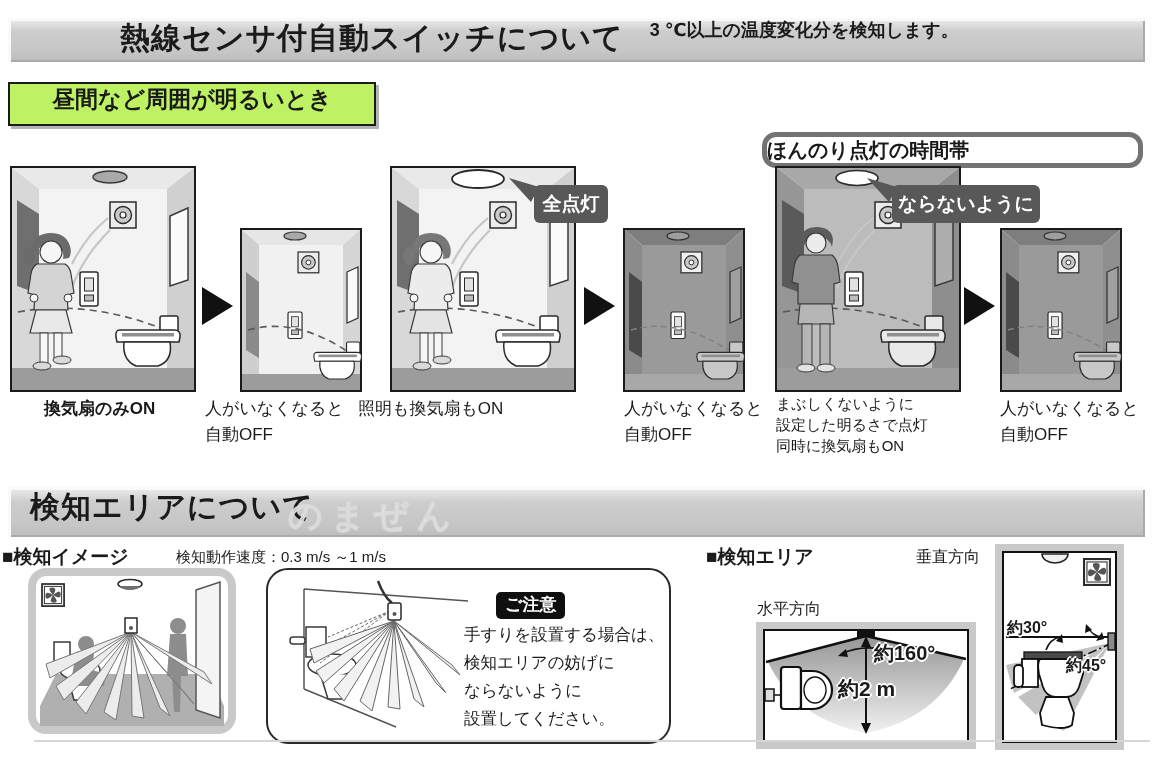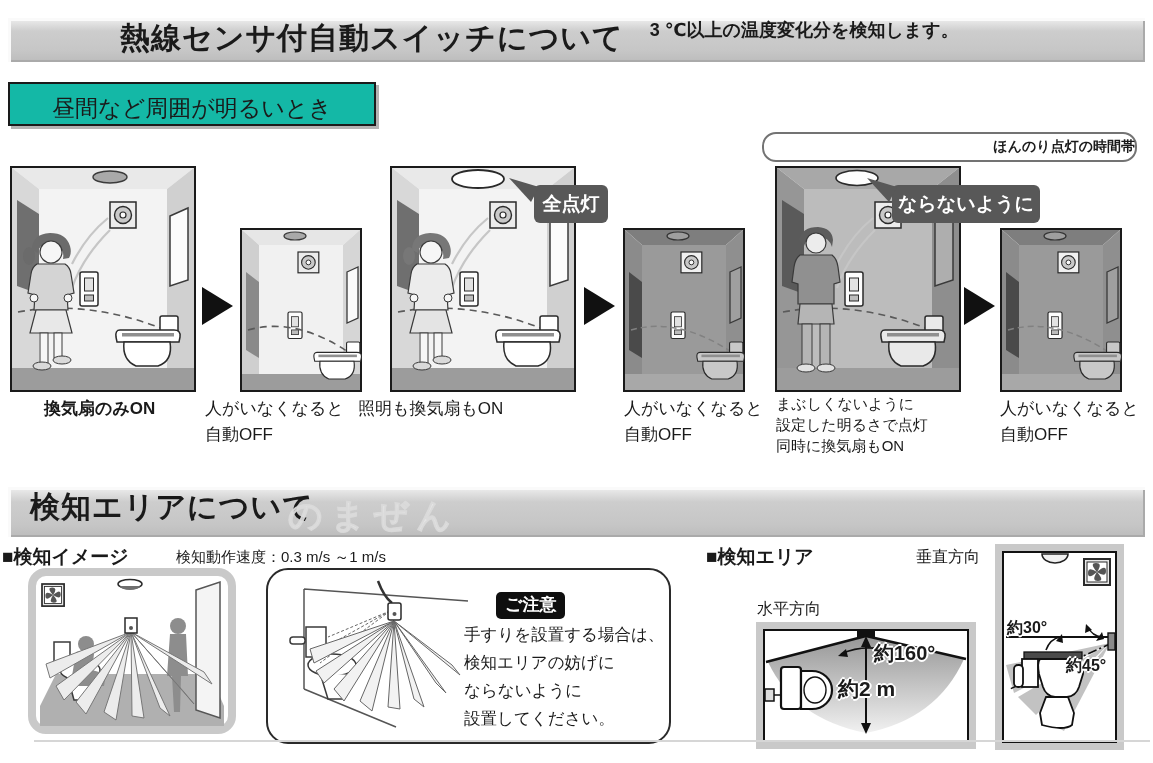--- a/index.html
+++ b/index.html
@@ -4,26 +4,26 @@
 <style>
   html,body{margin:0;padding:0;background:#fff;}
   .page{position:relative;width:1153px;height:763px;background:#fff;overflow:hidden;
         font-family:"Liberation Sans","DejaVu Sans",sans-serif;color:#1a1a1a;}
   .abs{position:absolute;}
   
   .graybar{position:absolute;background:linear-gradient(180deg,#efefef 0%,#cdcdcd 30%,#c6c6c6 75%,#bcbcbc 100%);
            box-shadow:inset 3px 3px 0 #fafafa, inset -2px -2px 0 #aaa;display:flex;align-items:flex-start;}
   .h-title{font-size:30px;font-weight:900;letter-spacing:1px;}
   .h-note{font-size:18px;font-weight:bold;margin-left:26px;}
-  .day-box{position:absolute;background:#14b8a6;border:2px solid #1a1a1a;box-shadow:3px 3px 0 #b3b3b3;
-           display:flex;align-items:flex-end;justify-content:center;font-size:23px;font-weight:400;}
+  .day-box{position:absolute;background:#bef264;border:2px solid #1a1a1a;box-shadow:3px 3px 0 #b3b3b3;
+           display:flex;align-items:flex-start;justify-content:center;font-size:23px;font-weight:700;}
   .night-bar{position:absolute;background:linear-gradient(90deg,#6b6b6b 0%,#1c1c1c 8%,#121212 100%);
            color:#fff;display:flex;align-items:center;justify-content:center;font-size:23px;font-weight:800;}
-  .soft-pill{position:absolute;background:#fff;border:2px solid #737373;border-radius:14px;
-           display:flex;align-items:center;justify-content:flex-end;font-size:14px;font-weight:bold;}
+  .soft-pill{position:absolute;background:#fff;border:5px solid #737373;border-radius:14px;
+           display:flex;align-items:center;justify-content:flex-start;font-size:20px;font-weight:bold;}
   
   .panel{position:absolute;display:block;}
   .tri{position:absolute;width:0;height:0;border-top:19px solid transparent;border-bottom:19px solid transparent;border-left:31px solid #111;}
   .callout{position:absolute;background:#585858;color:#fff;border-radius:6px;display:flex;align-items:center;
            justify-content:center;font-weight:bold;font-size:19px;}
   .ptr{position:absolute;left:-25px;top:-9px;}
   .air{fill:none;stroke:#c6c6c6;stroke-width:2.2;}
   .beam{fill:none;stroke:#5a5a5a;stroke-width:1.6;stroke-dasharray:7 5;}
   .beam-dim{fill:none;stroke:#818181;stroke-width:1.5;stroke-dasharray:6 4;}
   

